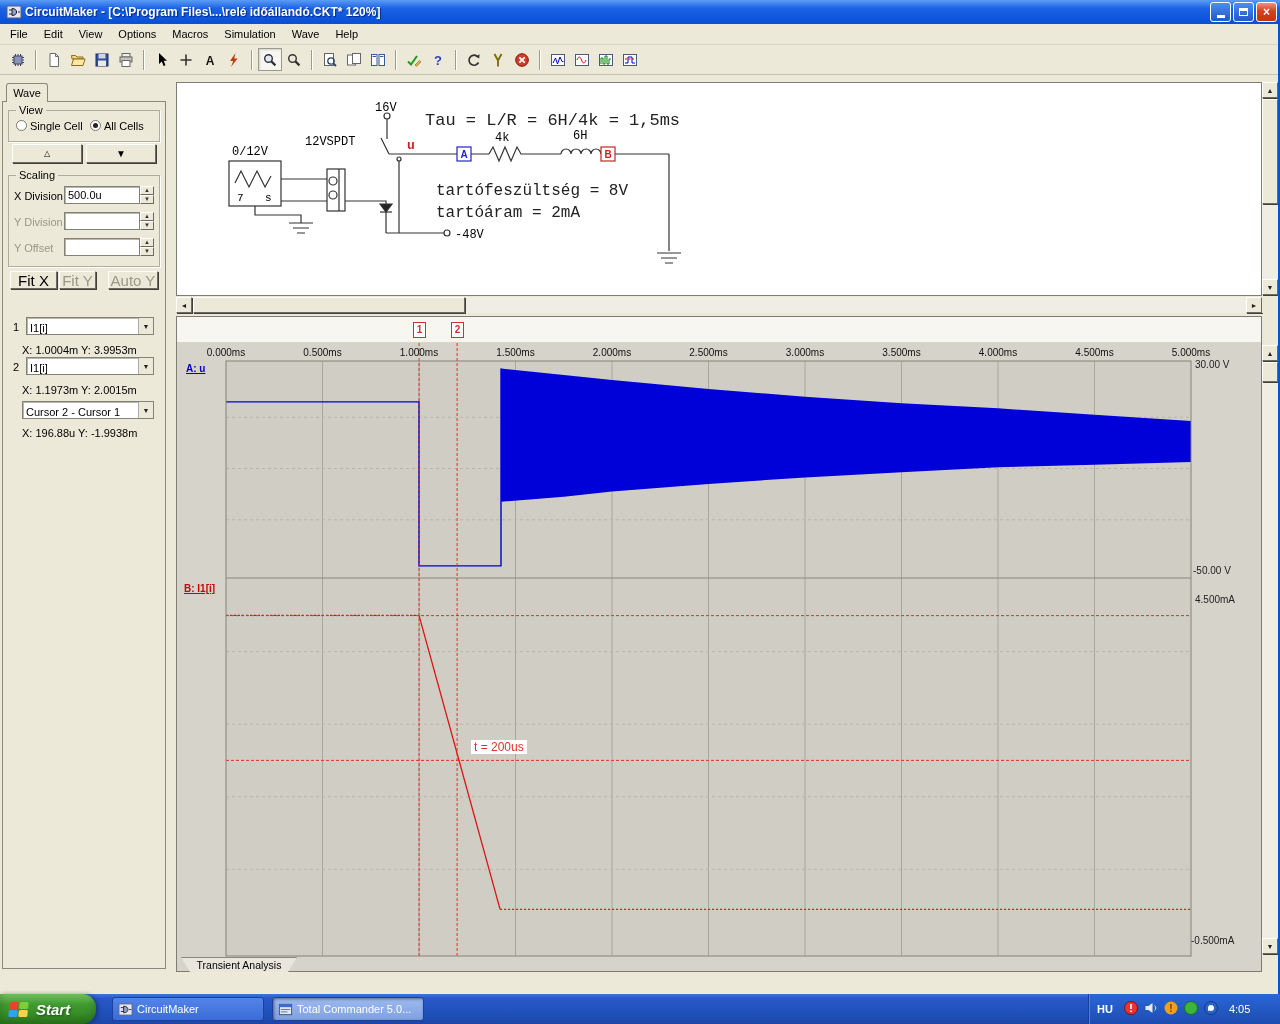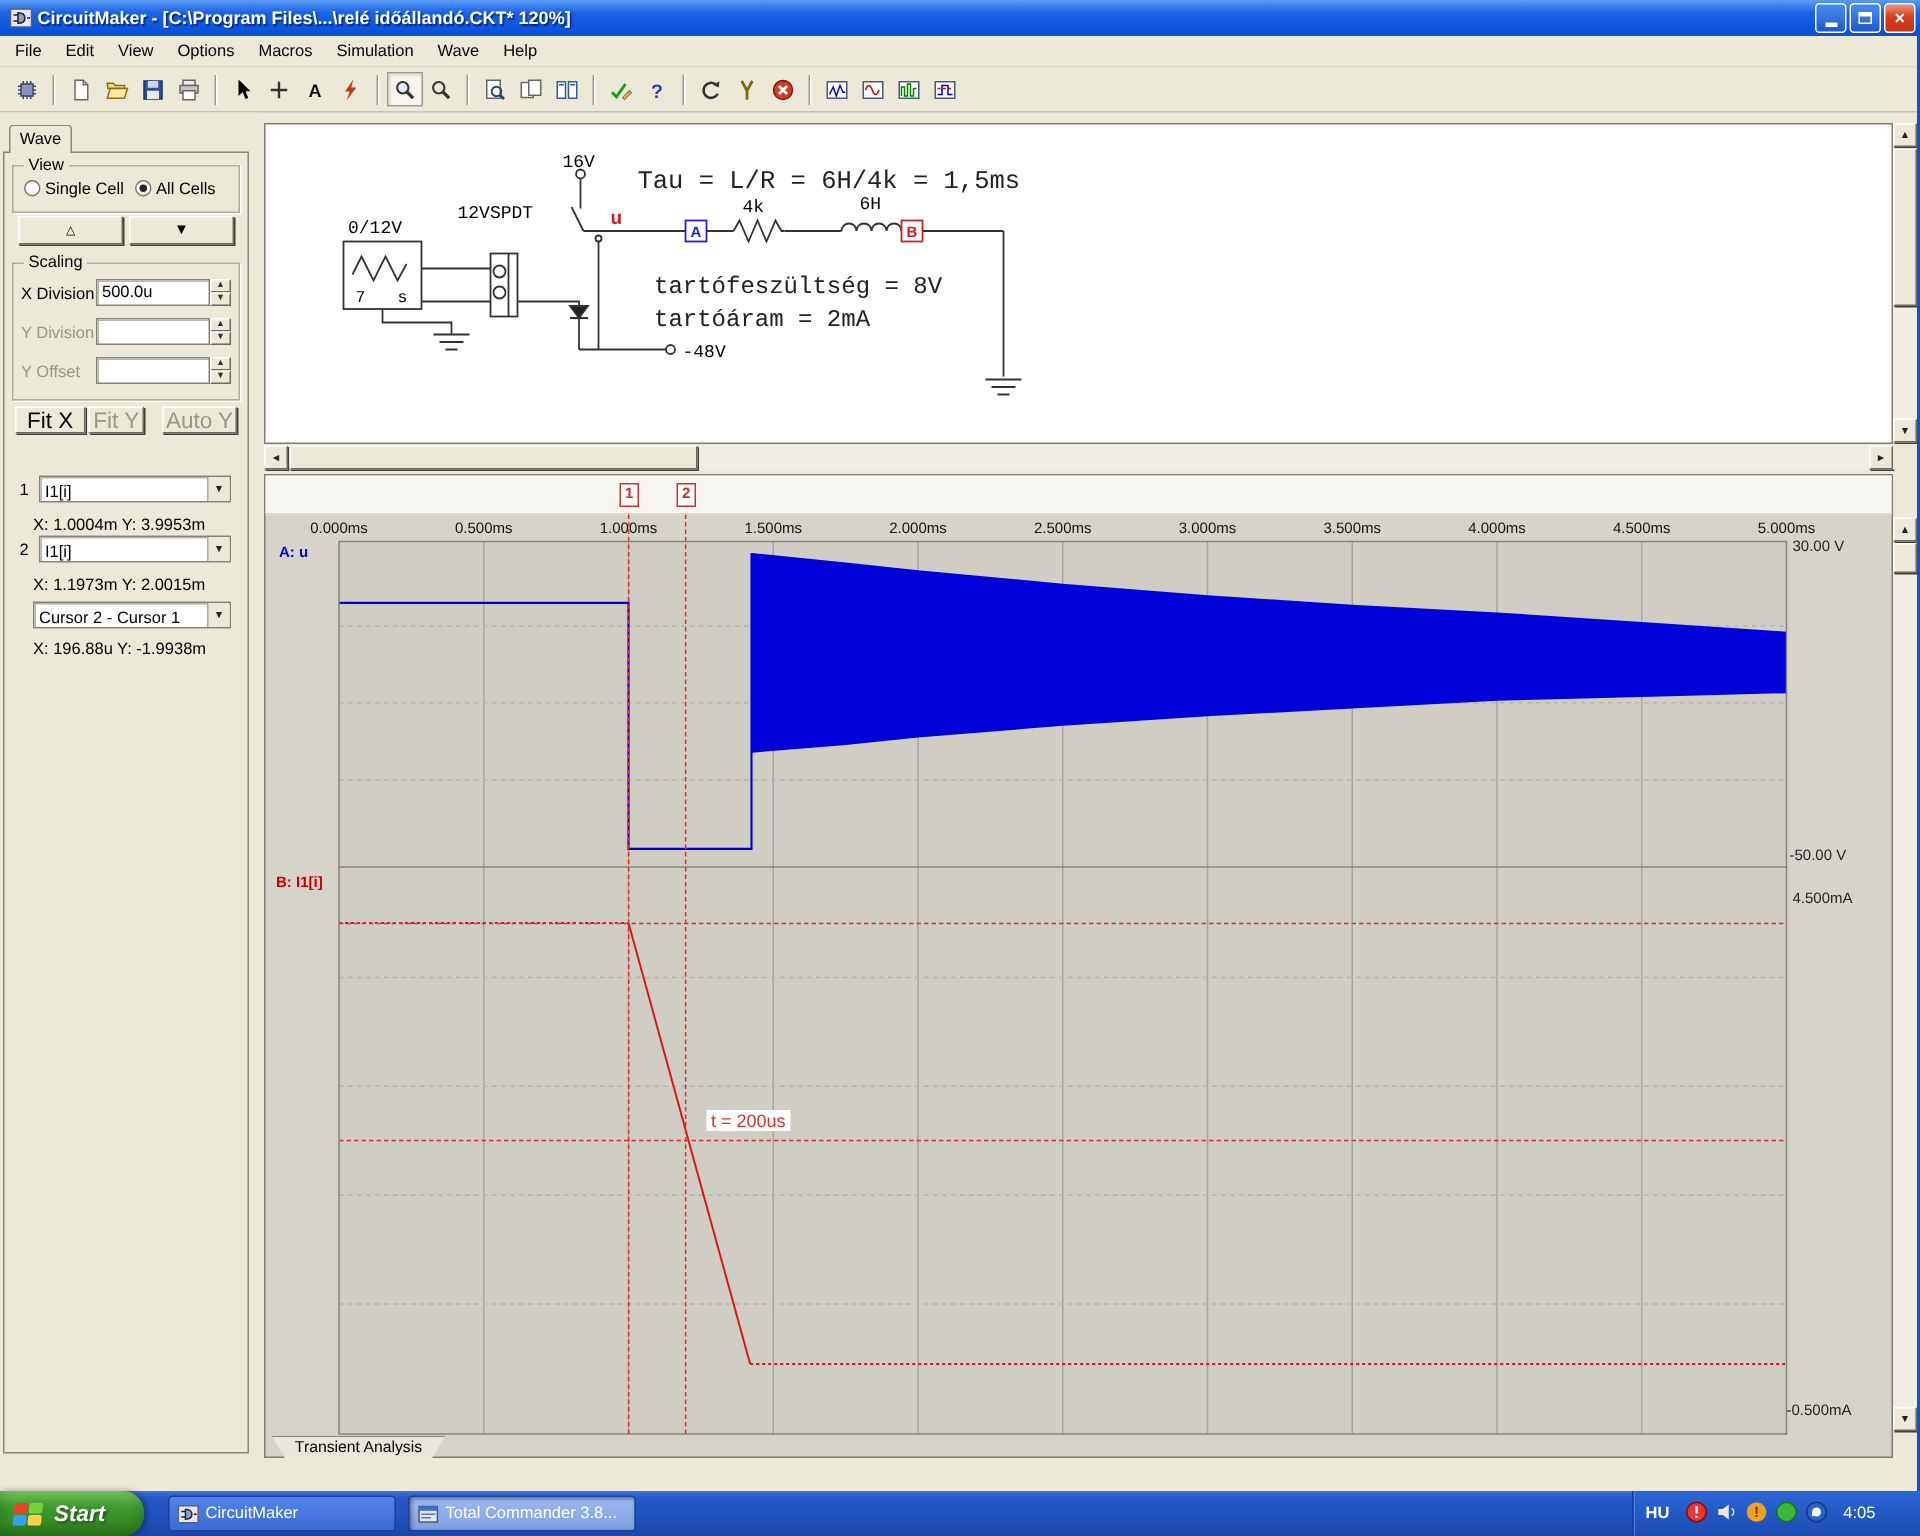--- a/index.html
+++ b/index.html
@@ -42,21 +42,21 @@
 .combo .val{flex:1;padding-left:3px;white-space:nowrap;overflow:hidden;}
 .combo .drop{width:15px;height:100%;background:#ECE9D8;border-left:1px solid #aaa;display:flex;align-items:center;justify-content:center;font-size:7px;color:#222;}
 .readout{position:absolute;white-space:nowrap;}
 
 #circuit-panel{left:176px;top:82px;width:1086px;height:214px;background:#fff;border:1px solid #7e7c74;}
 #wave-panel{left:176px;top:316px;width:1086px;height:656px;background:#d6d3cb;border:1px solid #7e7c74;}
 #wave-header{left:0;top:0;width:1084px;height:26px;background:#f7f6f1;border-bottom:1px solid #d8d5cd;}
 .tick-label{position:absolute;top:3px;width:60px;text-align:center;font-size:10px;color:#111;}
 #wave-ticks{left:0;top:27px;width:1084px;height:17px;}
 .wave-ylabel{position:absolute;font-size:10px;color:#222;}
-.chan-label{position:absolute;font-size:10px;font-weight:bold;}
+.chan-label{position:absolute;font-size:10px;font-weight:bold;text-decoration:underline;}
 .cursor-flag{position:absolute;top:5px;width:13px;height:16px;background:#fff;border:1px solid #d03030;color:#d03030;font-size:10px;font-weight:bold;text-align:center;line-height:14px;z-index:5;}
 #wave-annotation{position:absolute;background:#fff;color:#e03028;font-size:12px;padding:0 3px;z-index:4;white-space:nowrap;}
 #ta-tab{position:absolute;left:4px;top:640px;width:116px;height:15px;background:#e9e6dd;clip-path:polygon(0 0,100% 0,calc(100% - 9px) 100%,9px 100%);text-align:center;font-size:10.5px;padding-top:1px;border-top:1px solid #8a887c;}
 
 .sb{position:absolute;background:#f0eee4;}
 .sb-btn{position:absolute;width:16px;height:16px;background:#ECE9D8;border:1px solid;border-color:#fff #6d6b61 #6d6b61 #fff;box-shadow:1px 1px 0 #403f38;font-size:7px;display:flex;align-items:center;justify-content:center;color:#222;}
 .sb-thumb{position:absolute;background:#ECE9D8;border:1px solid;border-color:#fff #6d6b61 #6d6b61 #fff;box-shadow:1px 1px 0 #403f38;}
 #win-right-border{left:1278px;top:24px;width:2px;height:970px;background:#0a51d8;}
 
 #taskbar{left:0;top:994px;width:1280px;height:30px;background:linear-gradient(#3c76dc,#2858c8 15%,#2051bc 60%,#1b46a8);}
@@ -455,21 +455,21 @@
         <span>CircuitMaker</span>
       </div>
       <div class="task-btn active" style="left: 272px;">
         <span class="ticon">
           <svg width="15" height="15" viewBox="0 0 16 16">
             <rect x="1.5" y="2.5" width="13" height="11" fill="#dfe6f5" stroke="#456"></rect>
             <rect x="1.5" y="2.5" width="13" height="3" fill="#3a6cd8"></rect>
             <path d="M3 8h10M3 10.5h7" stroke="#678"></path>
           </svg>
         </span>
-        <span>Total Commander 3.8...</span>
+        <span>Total Commander 5.0...</span>
       </div>
     </div>
   <div id="tray">
     <span id="tray-lang">HU</span>
     <span id="tray-icons"><span class="tray-ic">
           <svg width="16" height="16" viewBox="0 0 16 16">
             <circle cx="8" cy="8" r="6.5" fill="#e33" stroke="#801010"></circle>
             <path d="M8 4v5M8 10.5v1.5" stroke="#fff" stroke-width="1.6"></path>
           </svg>
         </span><span class="tray-ic">

